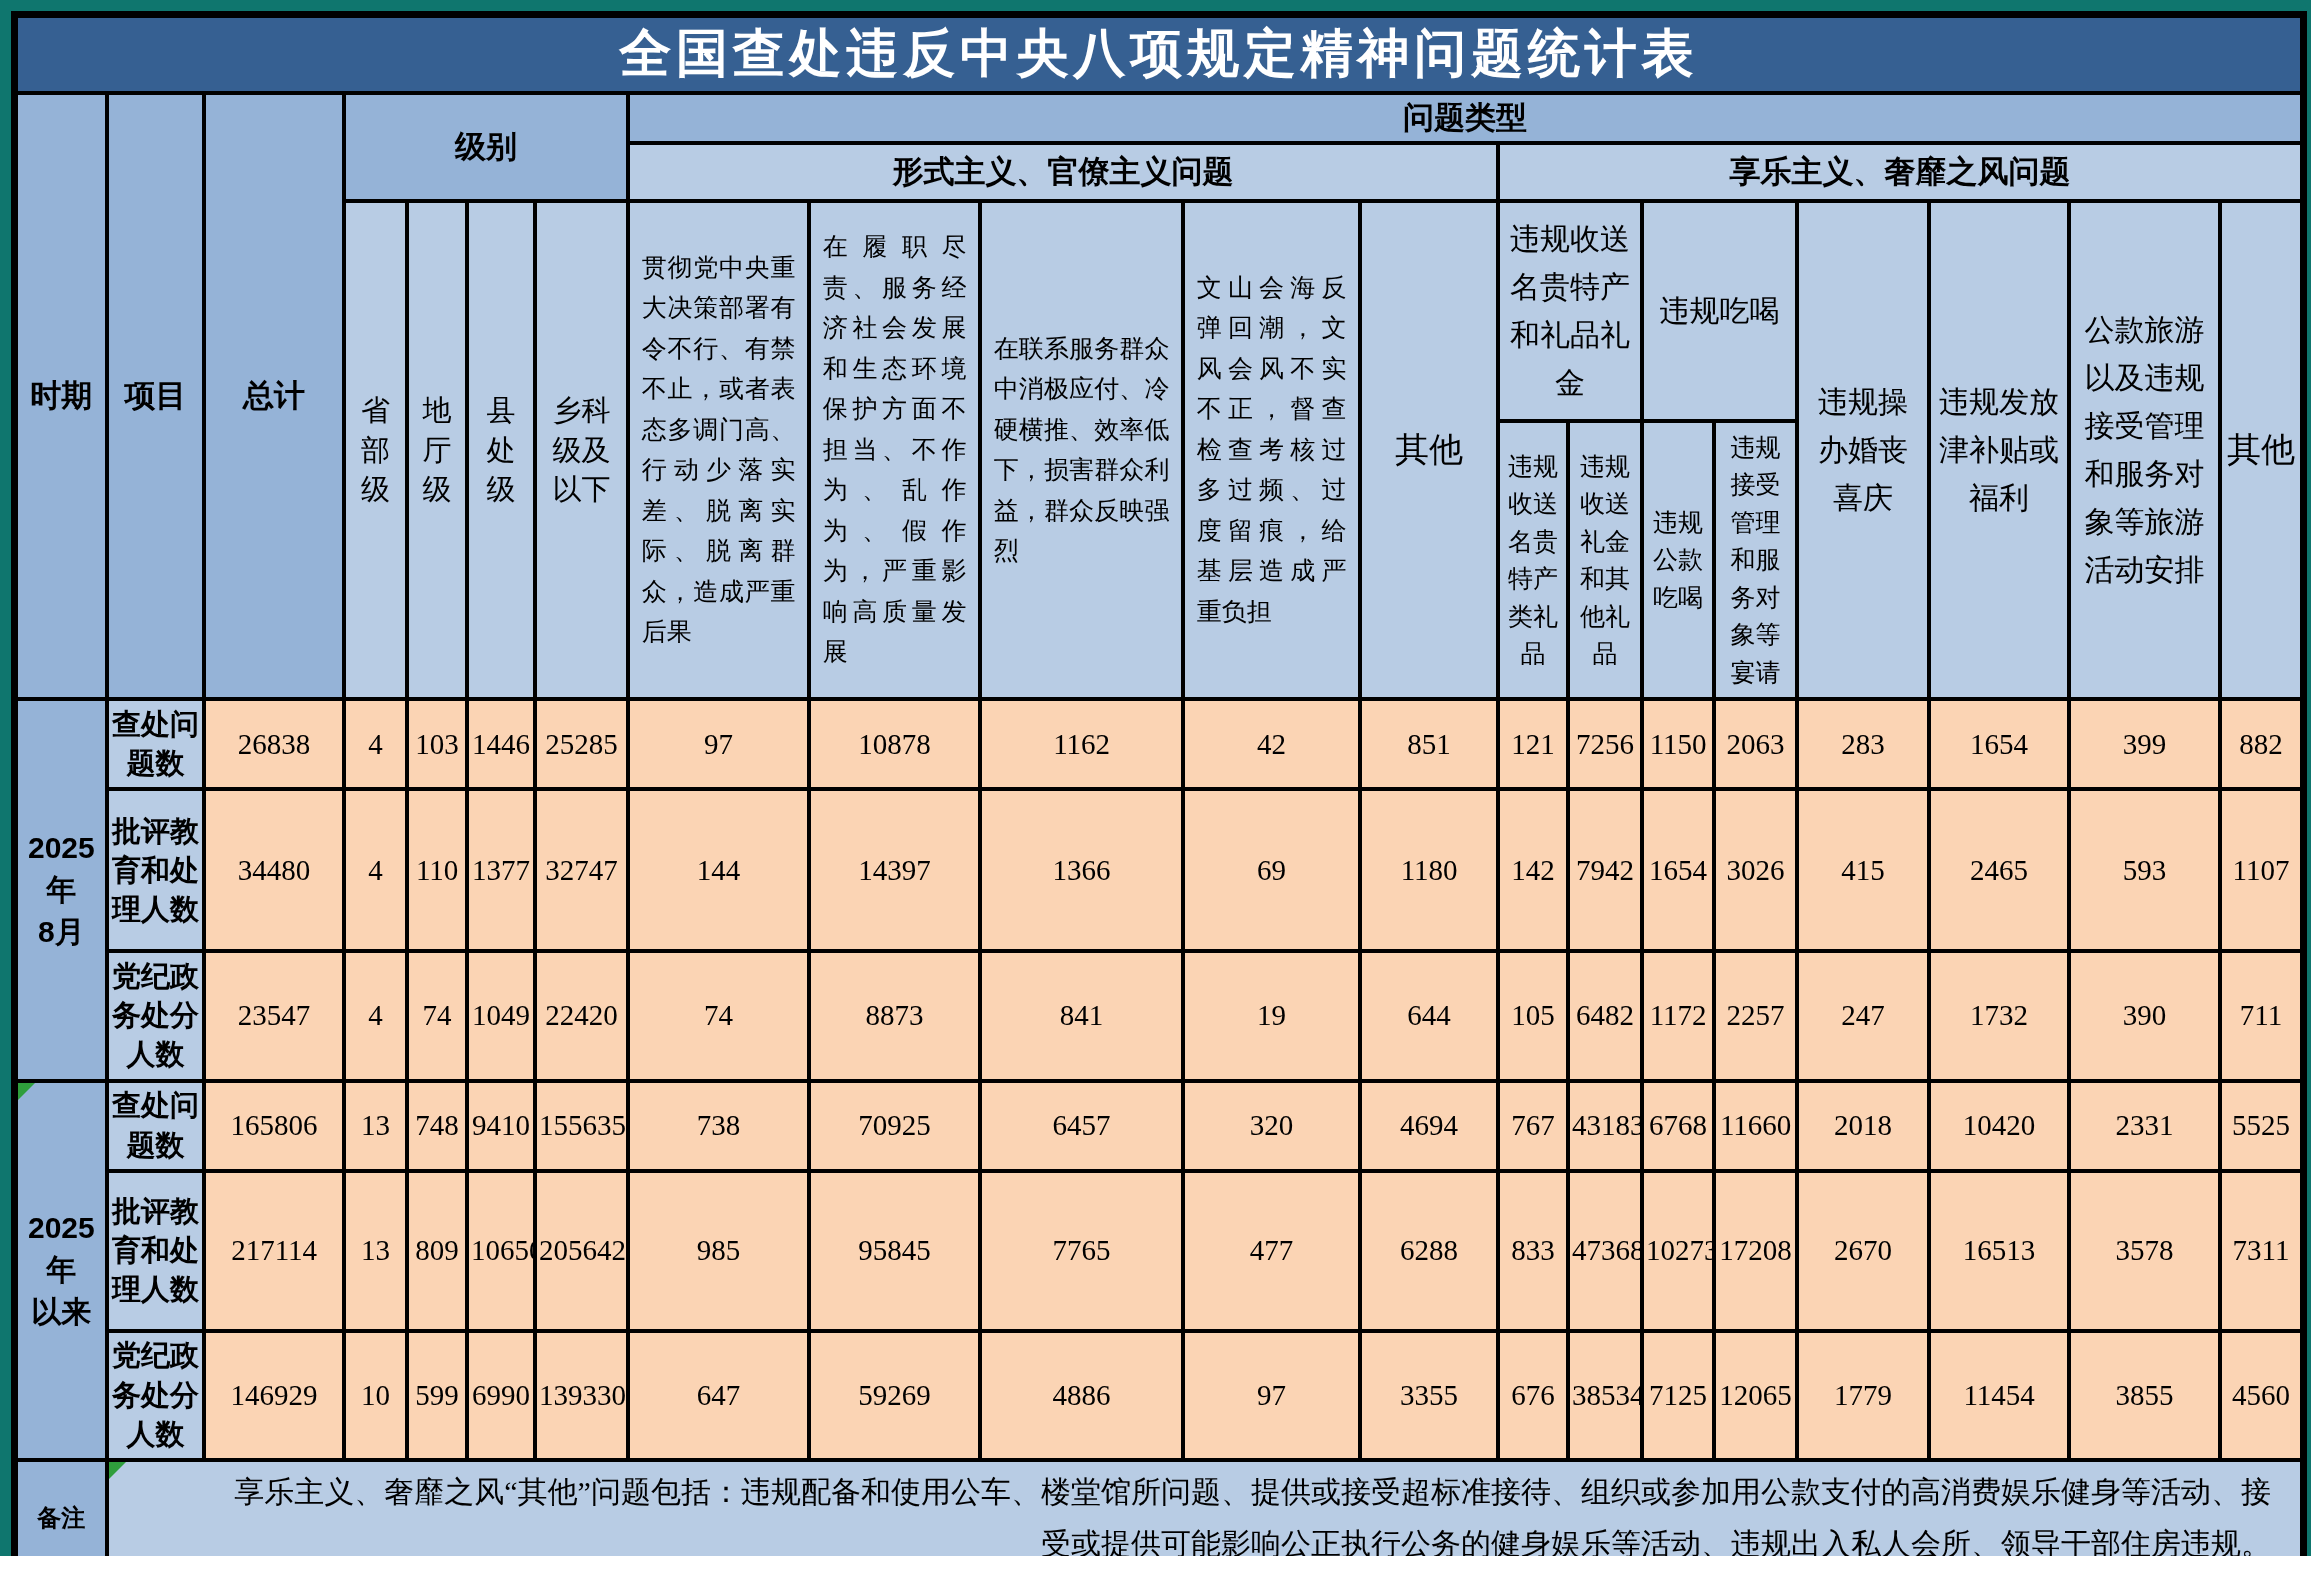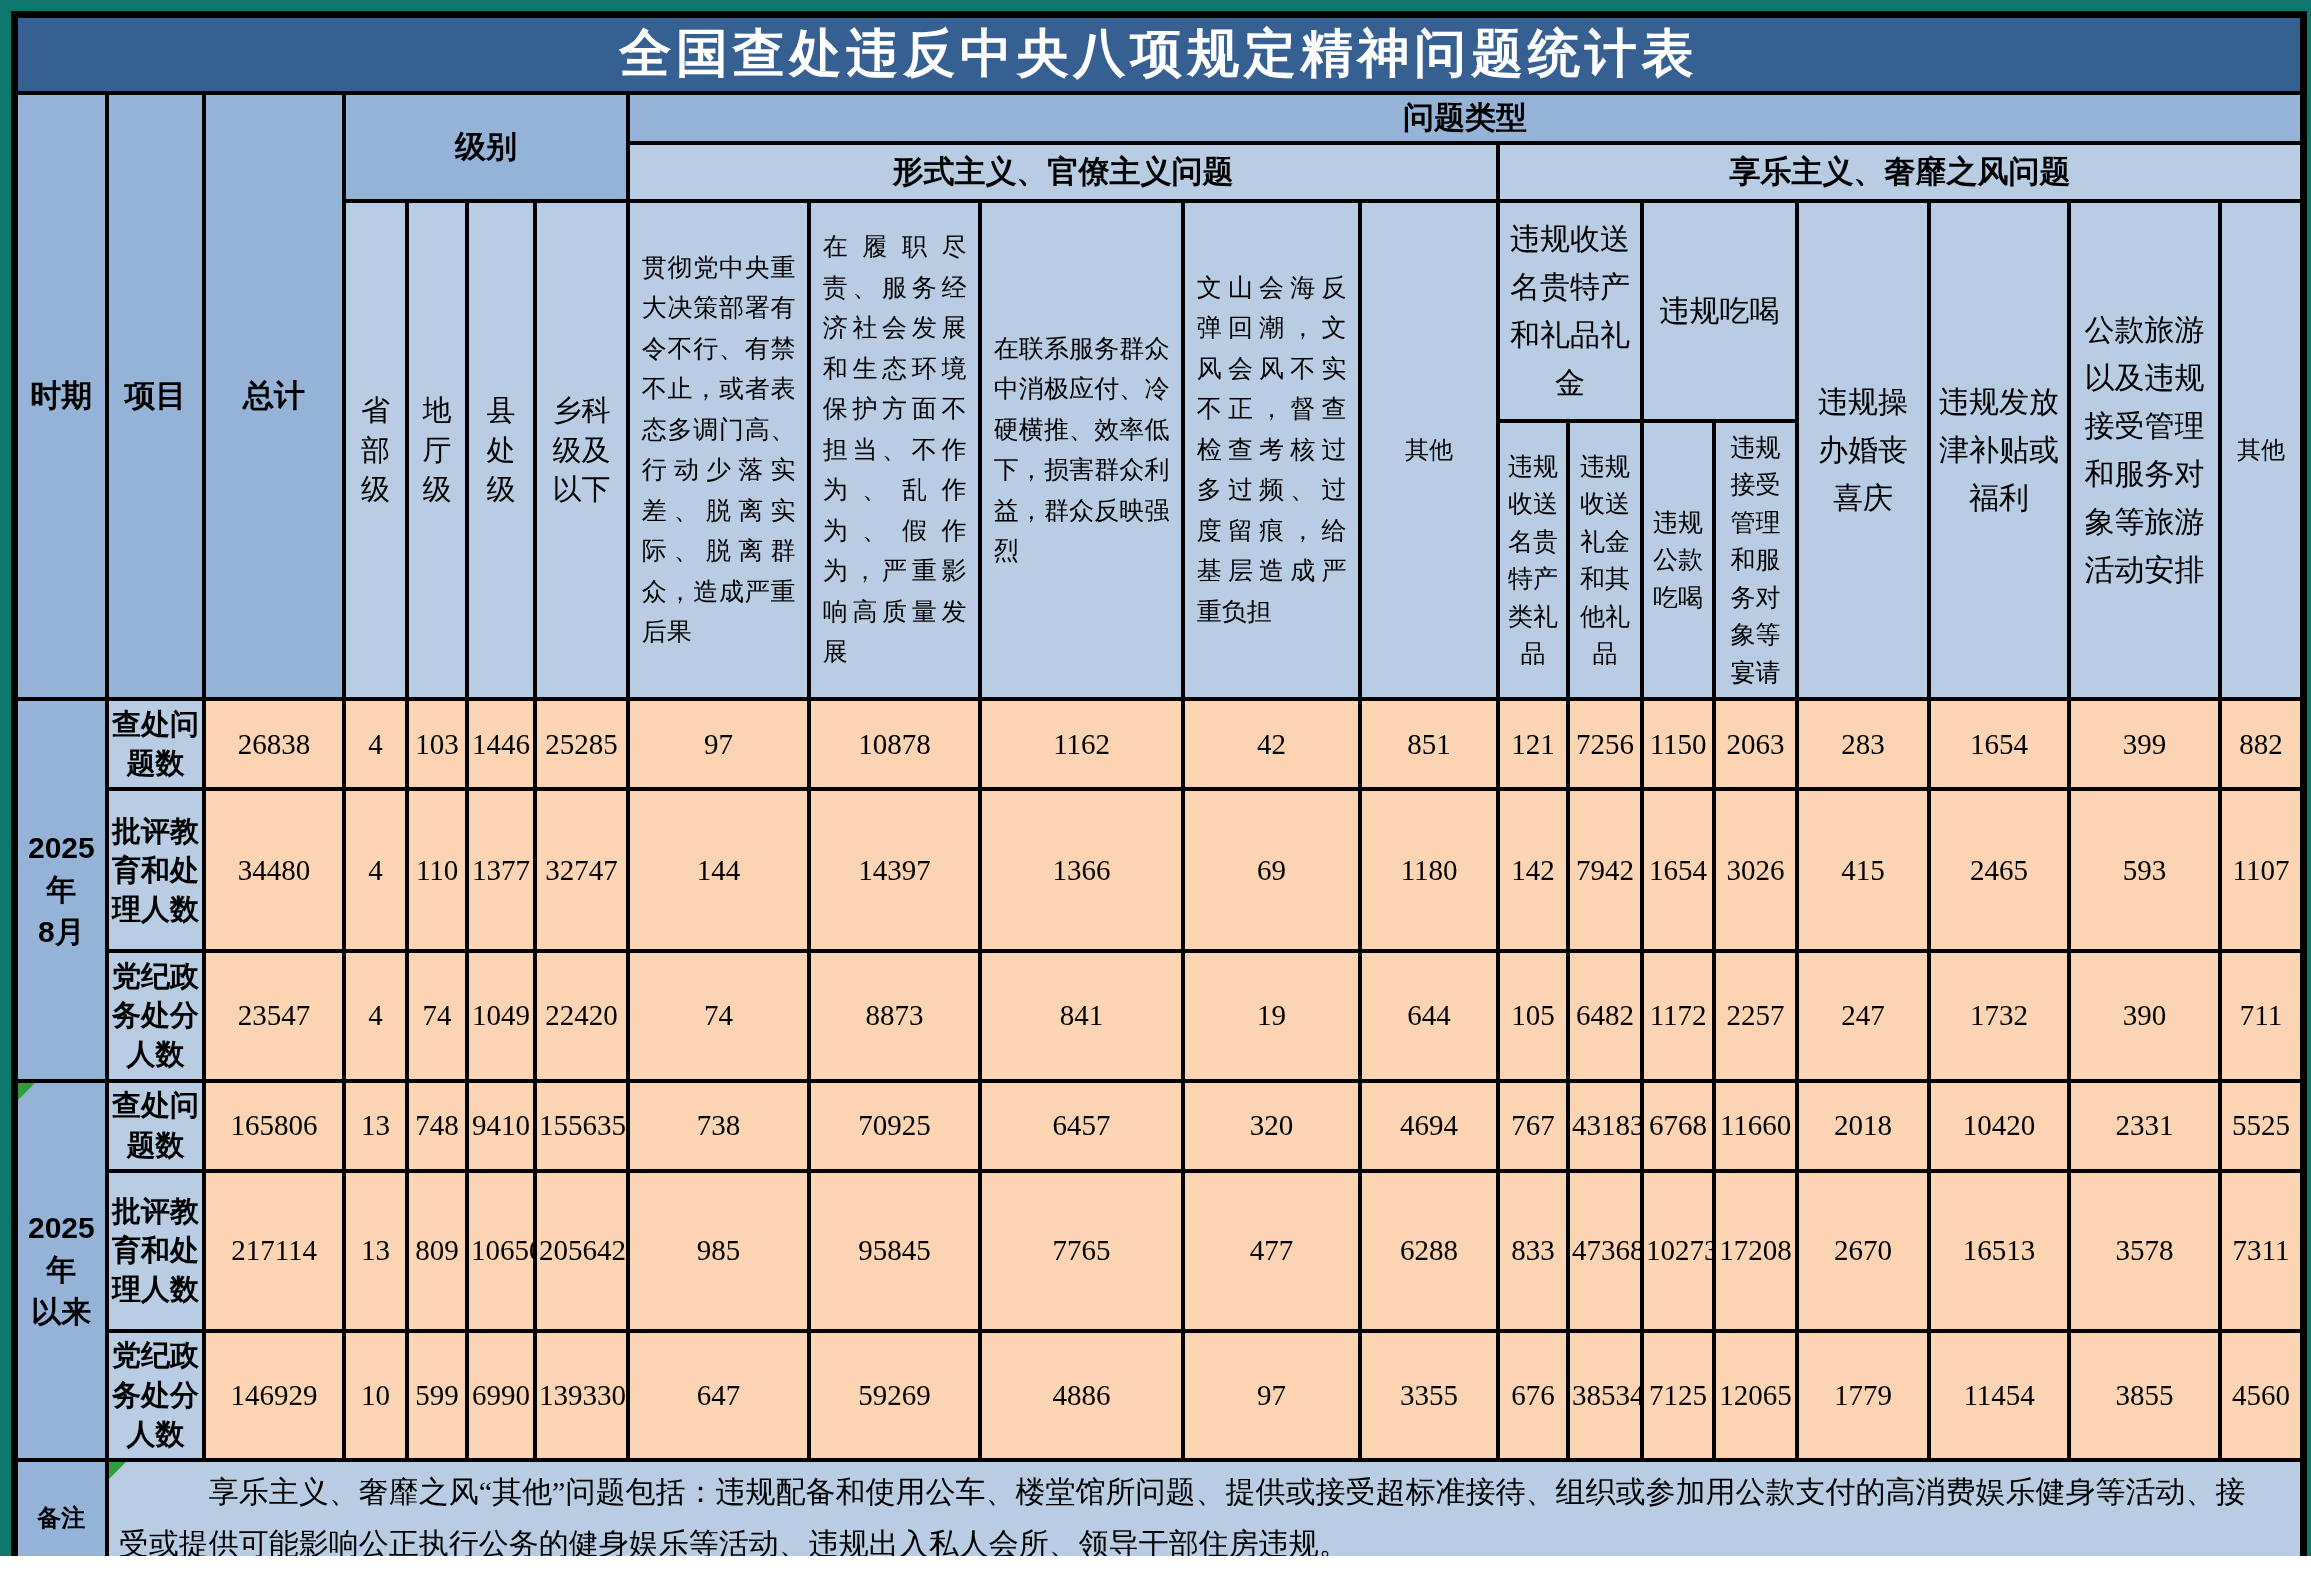--- a/index.html
+++ b/index.html
@@ -13,27 +13,27 @@
   .med{background:#95B3D7;}
   .light{background:#B8CCE4;}
   .ghead{font-weight:bold;font-size:31px;}
   .lvl{font-weight:normal;font-size:29px;line-height:1.35;padding:3.9px 5.8px;}
   .longtext{font-family:"Liberation Serif",serif;font-size:25px;line-height:1.62;
         text-align:justify;text-justify:inter-ideograph;padding:7.7px 11.6px;}
   .grpcenter{font-family:"Liberation Serif",serif;font-size:30px;line-height:1.6;
         text-align:center;padding:5.8px 7.7px;}
   .subhead{font-family:"Liberation Serif",serif;font-size:25px;line-height:1.5;
         text-align:center;padding:5.8px 2.9px;}
-  .otherhead{font-family:"Liberation Serif",serif;font-size:24px;}
+  .otherhead{font-family:"Liberation Serif",serif;font-size:34px;}
   .num{background:#FBD4B4;font-family:"Liberation Serif",serif;font-size:29px;white-space:nowrap;}
   .item{background:#B8CCE4;font-weight:bold;font-size:29px;line-height:1.35;padding:3.9px 1.9px;}
   .period{background:#95B3D7;font-weight:bold;font-size:30px;line-height:1.4;position:relative;}
   .period span{display:block;}
   .remark-label{background:#95B3D7;font-weight:bold;font-size:24px;}
-  .remark-text{background:#B8CCE4;position:relative;text-align:left;
+  .remark-text{background:#B8CCE4;position:relative;text-align:right;
         font-family:"Liberation Serif",serif;font-size:30px;line-height:1.75;
         padding:3.9px 29px 3.9px 9.7px;}
   .remark-text p{margin:0;text-indent:3em;}
   .green-tri{position:absolute;left:0;top:0;width:0;height:0;
         border-top:17.4px solid #2F9E3C;border-right:17.4px solid transparent;}
   .footer-cell{background:#95B3D7;padding:0 35px;}
   .footer-flex{display:flex;justify-content:space-between;align-items:center;
         font-weight:bold;font-size:33px;}
 </style>
 </head>

